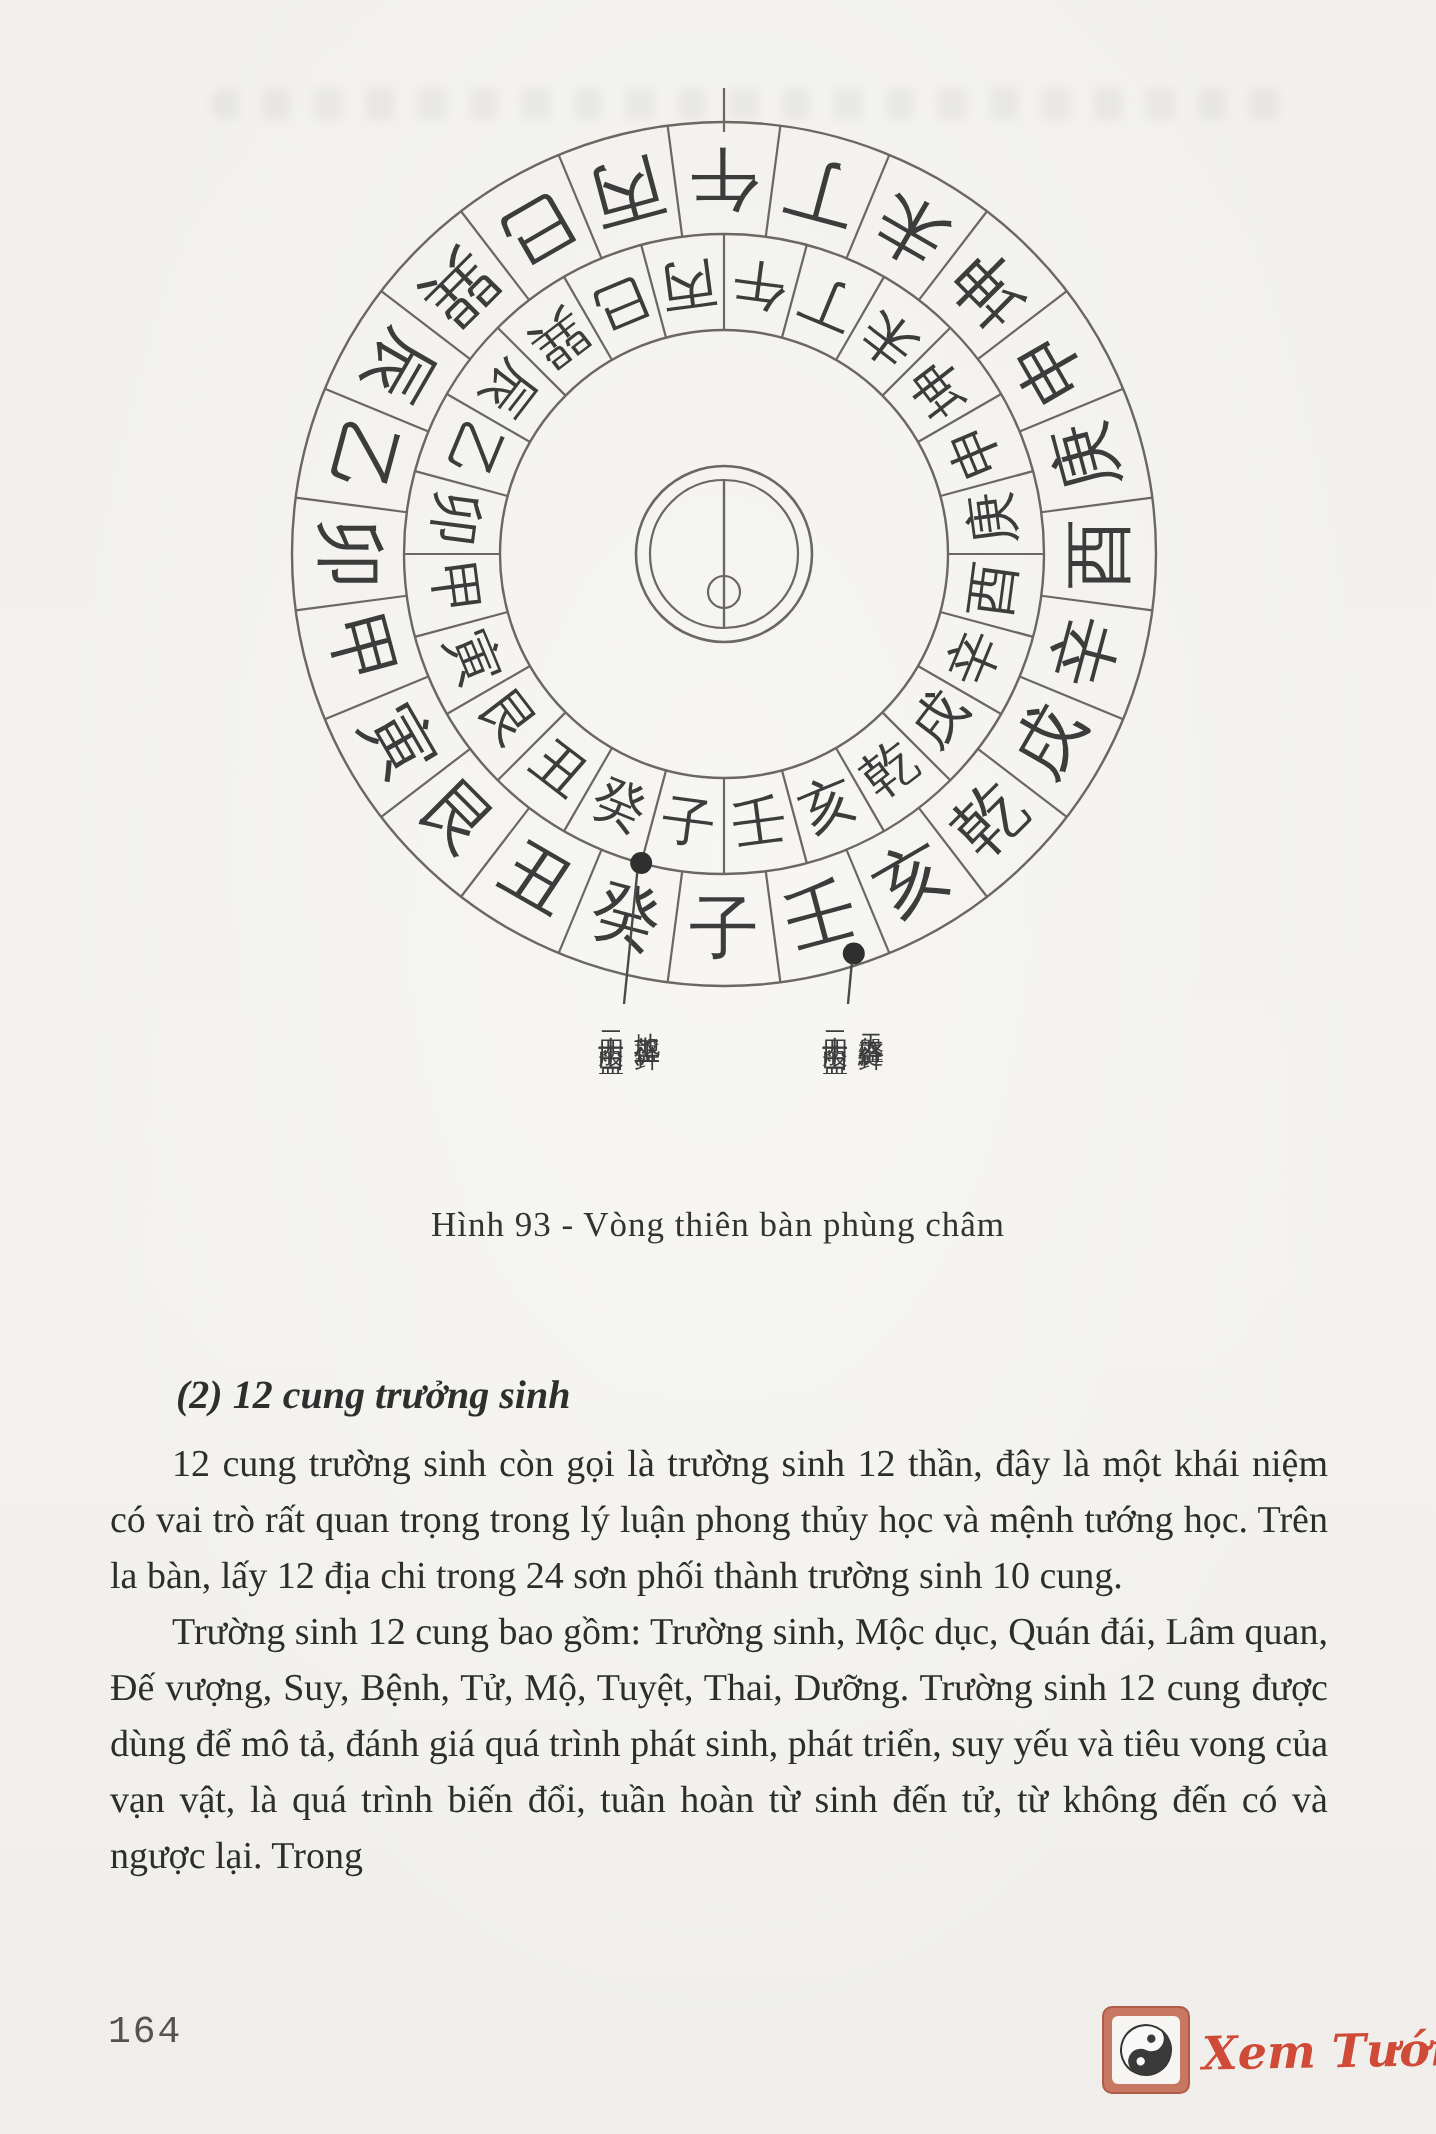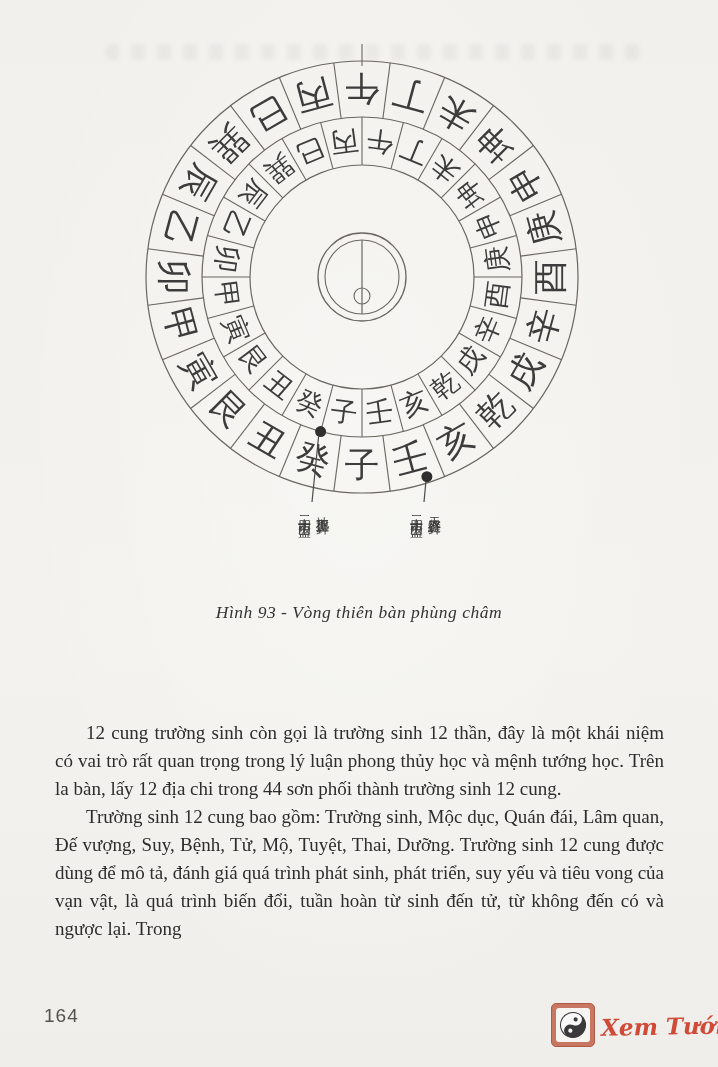--- a/index.html
+++ b/index.html
@@ -25,38 +25,38 @@
     position:absolute;display:flex;gap:2px;
     color:#3c3c3c;
     font-family:"DejaVu Sans","Liberation Sans",sans-serif;
   }
   .pointer-label .col{
     writing-mode:vertical-rl;text-orientation:upright;
     font-size:13px;line-height:16px;letter-spacing:2px;
   }
   .caption{
     position:absolute;left:0;top:602px;width:718px;
-    text-align:center;font-style:italic;font-size:17.5px;color:#333;
+    text-align:center;font-size:17.5px;color:#333;
     letter-spacing:.5px;
   }
   .heading{
     position:absolute;left:88px;top:687px;
     font-weight:bold;font-style:italic;font-size:20px;color:#2e2e2e;
   }
   .body-text{
     position:absolute;left:55px;top:719px;width:609px;
     font-size:19px;line-height:28px;color:#2d2d2d;
     text-align:justify;
   }
   .body-text p{margin:0;text-indent:31px;}
   .body-text p + p{}
   .page-number{
-    position:absolute;left:44px;top:1005px;
+    position:absolute;left:54px;top:1005px;
     font-size:19px;color:#55534f;letter-spacing:1px;
-    font-family:Liberation Sans, sans-serif;
+    font-family:Liberation Mono, monospace;
   }
   .watermark{
     position:absolute;left:551px;top:1001px;height:48px;
     display:flex;align-items:center;gap:6px;
   }
   .wm-box{
     width:42px;height:42px;border-radius:5px;
     background:#c87763;border:1px solid #b05a48;
     display:flex;align-items:center;justify-content:center;
   }
@@ -194,23 +194,24 @@
     <div class="col">地盤正針</div>
   </div>
 
   <div class="pointer-label" style="left:408px;top:506px;">
     <div class="col">二十四山盤</div>
     <div class="col">天盤縫針</div>
   </div>
 
   <div class="caption">Hình 93 - Vòng thiên bàn phùng châm</div>
 
+  <div class="heading">(2) 12 cung trưởng sinh</div>
 
   <div class="body-text">
-    <p>12 cung trường sinh còn gọi là trường sinh 12 thần, đây là một khái niệm có vai trò rất quan trọng trong lý luận phong thủy học và mệnh tướng học. Trên la bàn, lấy 12 địa chi trong 44 sơn phối thành trường sinh 12 cung.</p>
+    <p>12 cung trường sinh còn gọi là trường sinh 12 thần, đây là một khái niệm có vai trò rất quan trọng trong lý luận phong thủy học và mệnh tướng học. Trên la bàn, lấy 12 địa chi trong 24 sơn phối thành trường sinh 10 cung.</p>
     <p>Trường sinh 12 cung bao gồm: Trường sinh, Mộc dục, Quán đái, Lâm quan, Đế vượng, Suy, Bệnh, Tử, Mộ, Tuyệt, Thai, Dưỡng. Trường sinh 12 cung được dùng để mô tả, đánh giá quá trình phát sinh, phát triển, suy yếu và tiêu vong của vạn vật, là quá trình biến đổi, tuần hoàn từ sinh đến tử, từ không đến có và ngược lại. Trong</p>
   </div>
 
   <div class="page-number">164</div>
 
   <div class="watermark">
     <div class="wm-box">
       <div class="inner">
         <svg width="28" height="28" viewBox="0 0 28 28">
           <g transform="rotate(25 14 14)">

